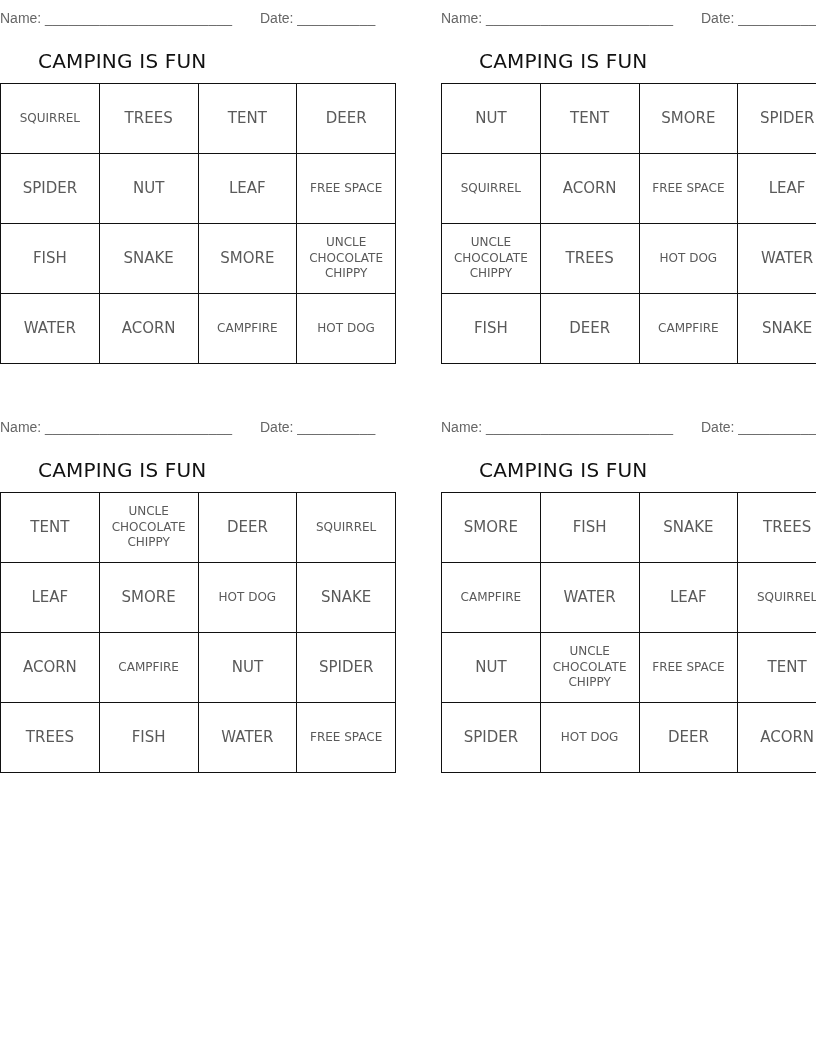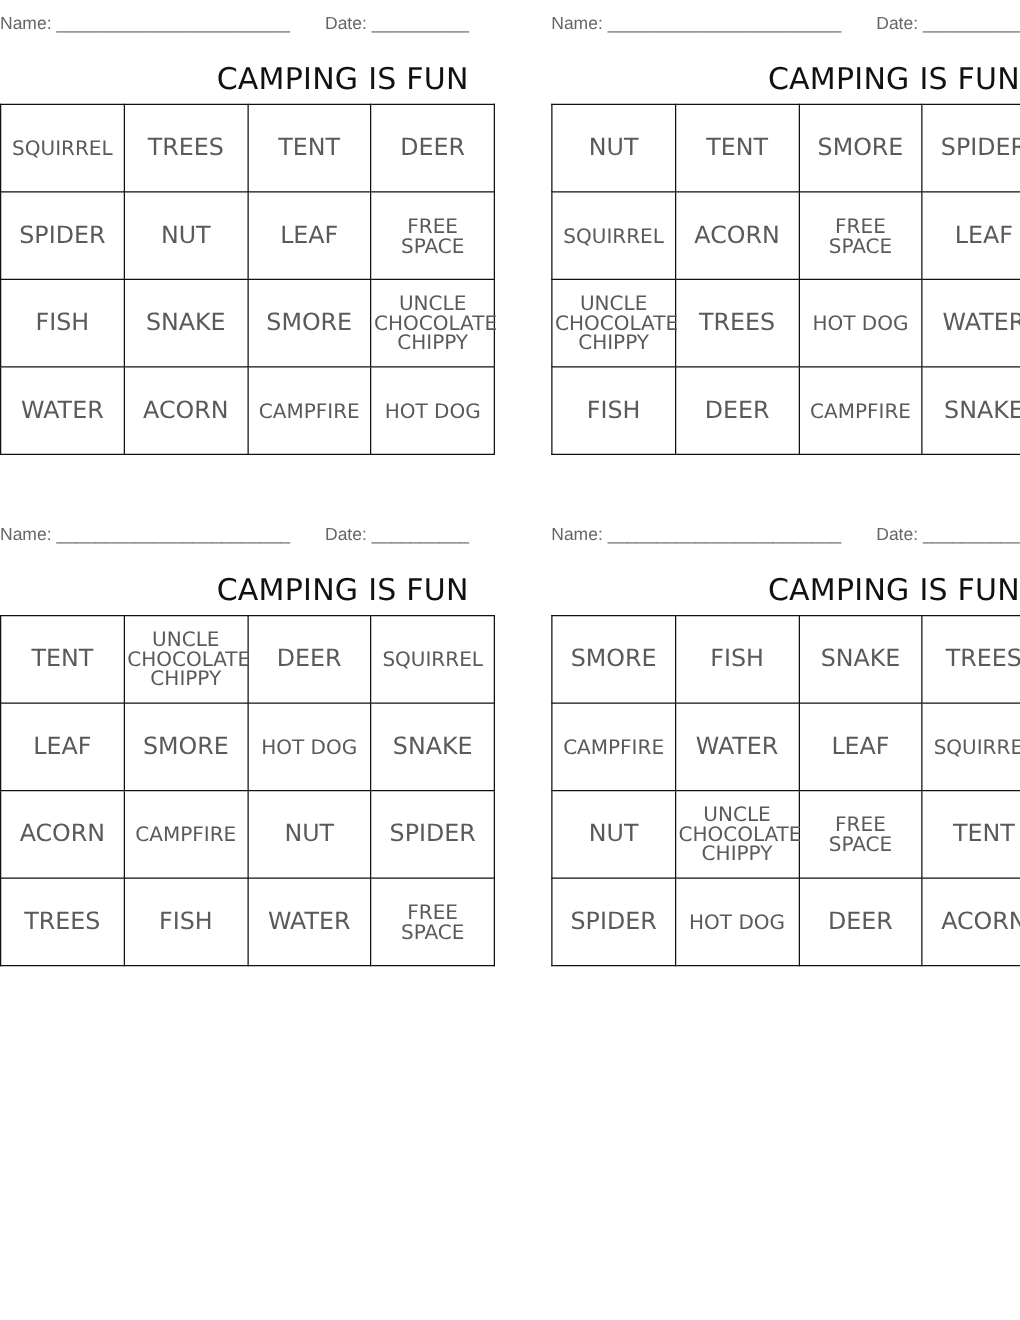--- a/index.html
+++ b/index.html
@@ -1,25 +1,25 @@
 <!DOCTYPE html>
 <html><head>
 <meta charset="utf-8">
 <style>
   html, body { margin:0; padding:0; background:#ffffff; }
   body { width:816px; height:1056px; position:relative; overflow:hidden; }
   .card { position:absolute; width:375px; }
   .hdr { position:absolute; top:0; left:0; width:375px; height:22px; font-family:"Liberation Sans", sans-serif; font-size:14px; color:#666; }
   .hdr .name { position:absolute; left:0; top:3px; white-space:pre; }
   .hdr .date { position:absolute; left:260px; top:3px; white-space:pre;text-align:right; }
-  .title { position:absolute; top:42px; left:0; width:375px; text-align:right; font-family:"DejaVu Sans", sans-serif; font-size:24px; color:#111; letter-spacing:0.2px; }
+  .title { position:absolute; top:42px; left:0; width:375px; text-align:left; font-family:"DejaVu Sans", sans-serif; font-size:20px; color:#111; letter-spacing:0.2px;padding-left:38px; }
   .grid { position:absolute; top:83px; left:0; width:375px; height:280px; border-collapse:collapse; table-layout:fixed; }
   .grid td { border:1.5px solid #111; width:93.75px; height:69px; text-align:center; vertical-align:middle; font-family:"DejaVu Sans", sans-serif; color:#5a5a5a; padding:0 2px; line-height:15px; }
-  .grid td.lg { font-size:19px; }
-  .grid td.sm { font-size:16px; line-height:15.5px; }
+  .grid td.lg { font-size:15px; }
+  .grid td.sm { font-size:12px; line-height:15.5px; }
 </style>
 </head>
 <body>
 
 <div id="cards">
     <div class="card" style="left: 0px; top: 7px;">
       <div class="hdr">
         <span class="name">Name: ________________________</span>
         <span class="date">Date: __________</span>
       </div>

